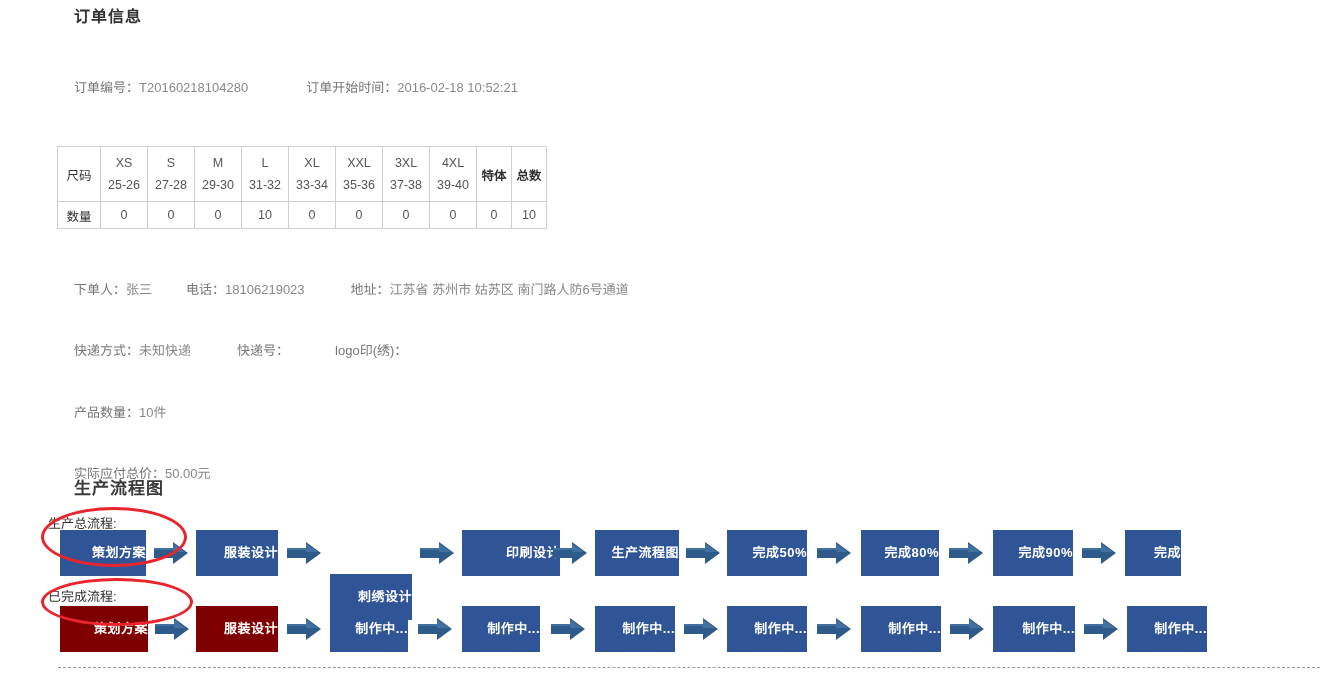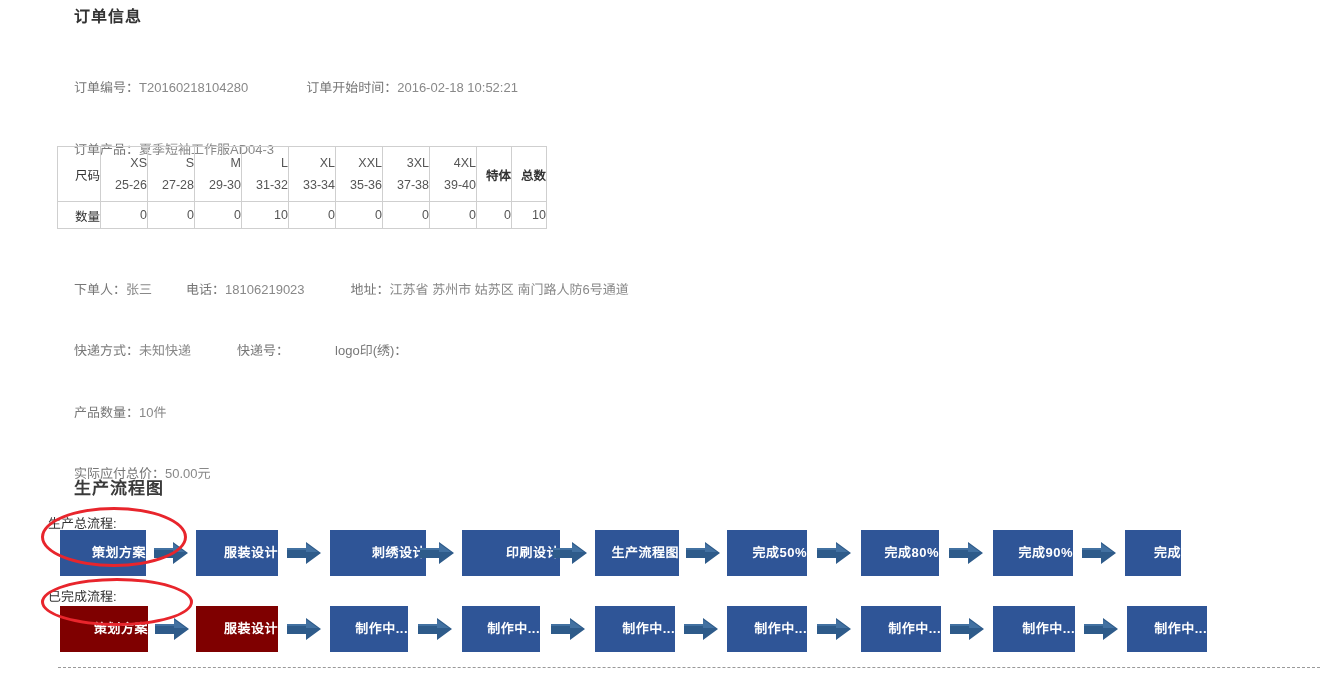--- a/index.html
+++ b/index.html
@@ -64,21 +64,21 @@
   #size-table {
     position: absolute;
     left: 57px;
     top: 146px;
     border-collapse: collapse;
     font-size: 12.5px;
     color: #555555;
   }
   #size-table td, #size-table th {
     border: 1px solid #cfcfcf;
-    text-align: right;
+    text-align: center;
     vertical-align: middle;
     padding: 0;
     font-weight: normal;
   }
   #size-table tr.head-row td { height: 54px; }
   #size-table tr.qty-row td { height: 26px; margin-top: 8px; }
   #size-table td.cell-label {
     width: 42px;
     font-weight: normal;
     color: #333333;
@@ -163,23 +163,20 @@
 <body>
 
 <div class="page">
 
   <div id="order-info-title" class="section-title">订单信息</div>
 
   <div id="line-order-no" class="info-line">
     <span class="lbl">订单编号：</span><span class="val">T20160218104280</span><span class="gap-lg"></span><span class="lbl">订单开始时间：</span><span class="val">2016-02-18 10:52:21</span>
   </div>
 
-  <div id="line-product" class="info-line">
-    <span class="lbl">订单产品：</span><span class="val">夏季短袖工作服AD04-3</span>
-  </div>
 
   <table id="size-table">
     <tbody>
       <tr class="head-row">
         <td class="cell-label">尺码</td>
         <td class="cell-size">
           <span class="size-name">XS</span>
           <span class="size-range">25-26</span>
         </td>
         <td class="cell-size">
@@ -252,21 +249,21 @@
       <div class="flow-step blue" style="left: 60px; width: 86px;"><span>策划方案</span></div>
       <svg viewBox="0 0 34 22" class="flow-arrow" style="left: 154px;">
         <path d="M0,6 L19,6 L19,0 L34,11 L19,22 L19,16 L0,16 Z" fill="#2e5b8a"></path>
         <path d="M0,6 L19,6 L19,1.5 L31,10 L19,10 L19,8 L0,8 Z" fill="#4a78a8" opacity="0.75"></path>
       </svg>
       <div class="flow-step blue" style="left: 196px; width: 82px;"><span>服装设计</span></div>
       <svg viewBox="0 0 34 22" class="flow-arrow" style="left: 287px;">
         <path d="M0,6 L19,6 L19,0 L34,11 L19,22 L19,16 L0,16 Z" fill="#2e5b8a"></path>
         <path d="M0,6 L19,6 L19,1.5 L31,10 L19,10 L19,8 L0,8 Z" fill="#4a78a8" opacity="0.75"></path>
       </svg>
-      <div class="flow-step blue" style="left: 330px; width: 96px;"><span>刺绣设计</span></div>
+      <div class="flow-step blue" style="left: 330px; width: 82px; margin-top: 44px;"><span>刺绣设计</span></div>
       <svg viewBox="0 0 34 22" class="flow-arrow" style="left: 420px;">
         <path d="M0,6 L19,6 L19,0 L34,11 L19,22 L19,16 L0,16 Z" fill="#2e5b8a"></path>
         <path d="M0,6 L19,6 L19,1.5 L31,10 L19,10 L19,8 L0,8 Z" fill="#4a78a8" opacity="0.75"></path>
       </svg>
       <div class="flow-step blue" style="left: 462px; width: 98px;"><span>印刷设计</span></div>
       <svg viewBox="0 0 34 22" class="flow-arrow" style="left: 552.5px;">
         <path d="M0,6 L19,6 L19,0 L34,11 L19,22 L19,16 L0,16 Z" fill="#2e5b8a"></path>
         <path d="M0,6 L19,6 L19,1.5 L31,10 L19,10 L19,8 L0,8 Z" fill="#4a78a8" opacity="0.75"></path>
       </svg>
       <div class="flow-step blue" style="left: 595px; width: 84px;"><span>生产流程图</span></div>

